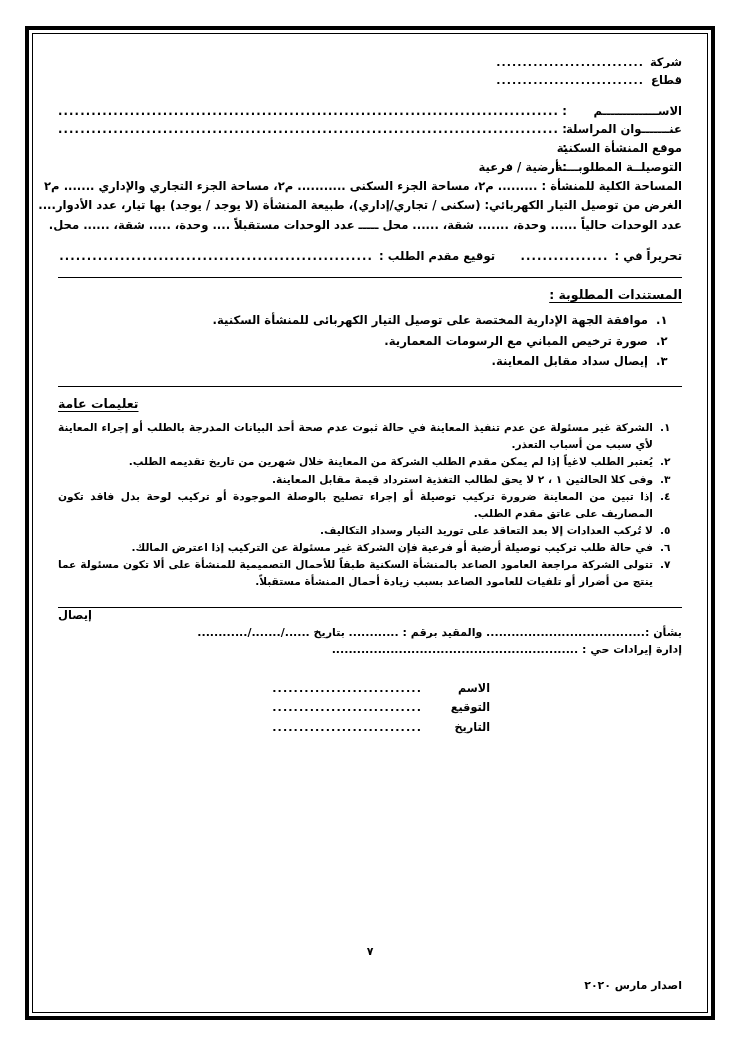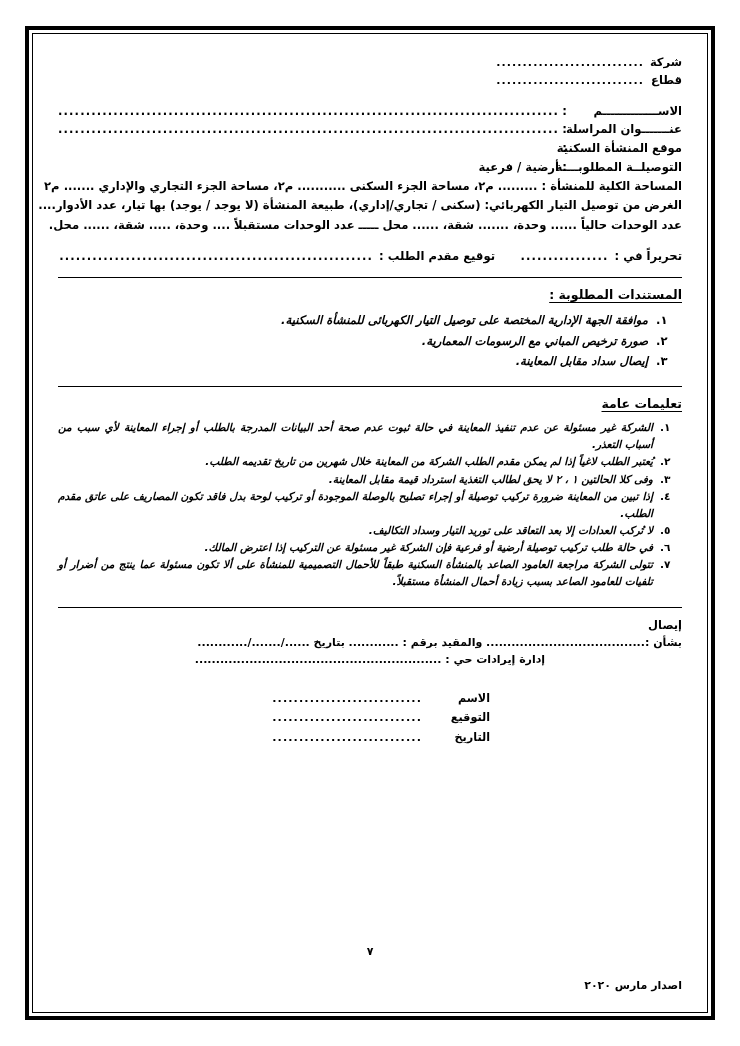--- a/index.html
+++ b/index.html
@@ -163,21 +163,21 @@
 
   
   .section-head {
     margin-top: 9px;
     font-size: 12.5px;
     font-weight: bold;
     text-decoration: underline;
     text-underline-offset: 3px;
   }
   .section-head.center {
-    text-align: right;
+    text-align: left;
   }
 
   
   ol.docs-list, ol.instr-list {
     list-style: none;
     margin: 8px 0 0 0;
     padding: 0;
     font-weight: bold;
   }
   ol.docs-list { font-size: 11.6px; line-height: 1.78; }
@@ -187,29 +187,28 @@
     display: flex;
     flex-direction: row;
     align-items: baseline;
   }
   .li-num {
     flex: 0 0 auto;
     text-align: left;
   }
   ol.docs-list .li-num { width: 26px; padding-left: 8px; }
   ol.instr-list .li-num { width: 22px; padding-left: 7px; }
-  .li-text { flex: 1 1 auto; text-align: justify; font-style: italic; }
+  .li-text { flex: 1 1 auto; text-align: justify; }
   ol.docs-list .li-text { text-align: right; }
 
   
   .receipt-title {
-    text-align: right;
+    text-align: left;
     font-size: 11.5px;
     font-weight: bold;
-    margin-top: 10px;
   }
   .receipt-rows {
     margin-top: 2px;
     font-size: 11px;
     font-weight: bold;
     line-height: 1.62;
   }
   .receipt-row { white-space: nowrap; }
 
   
@@ -367,21 +366,21 @@
       <span class="li-num">٧.</span>
       <span class="li-text">تتولى الشركة مراجعة العامود الصاعد بالمنشأة السكنية طبقاً للأحمال التصميمية للمنشأة على ألا تكون مسئولة عما ينتج من أضرار أو تلفيات للعامود الصاعد بسبب زيادة أحمال المنشأة مستقبلاً.</span>
     </li>
   </ol>
 
   <hr class="rule-short">
 
   <div class="receipt-title">إيصال</div>
   <div class="receipt-rows">
     <div class="receipt-row">بشأن :...................................... والمقيد برقم : ............ بتاريخ ....../......./............</div>
-    <div class="receipt-row" style="text-align:center">إدارة إيرادات حي : ...........................................................</div>
+    <div class="receipt-row" style="">إدارة إيرادات حي : ...........................................................</div>
   </div>
 
   <div class="bottom-sign">
     <div class="bs-inner">
       <div class="bs-row">
         <span class="bs-label">الاسم</span>
         <span class="bs-dots">............................</span>
       </div>
       <div class="bs-row">
         <span class="bs-label">التوقيع</span>

